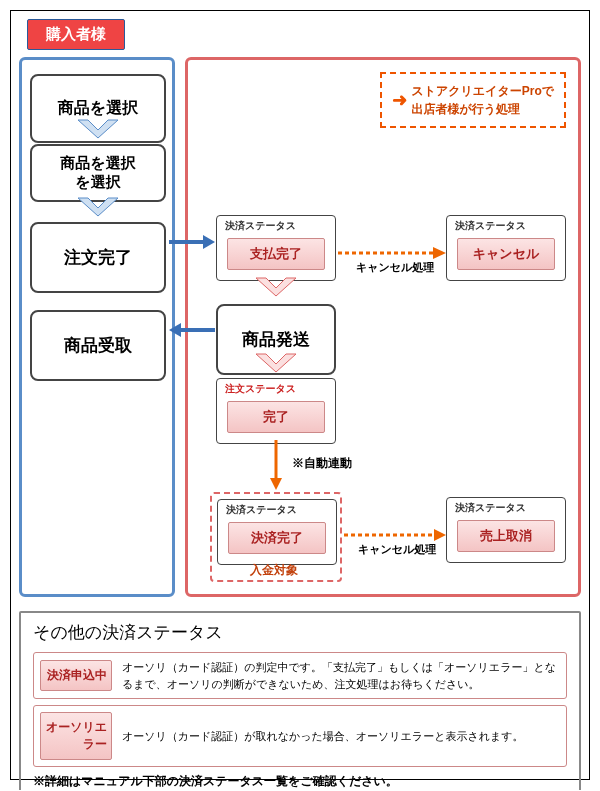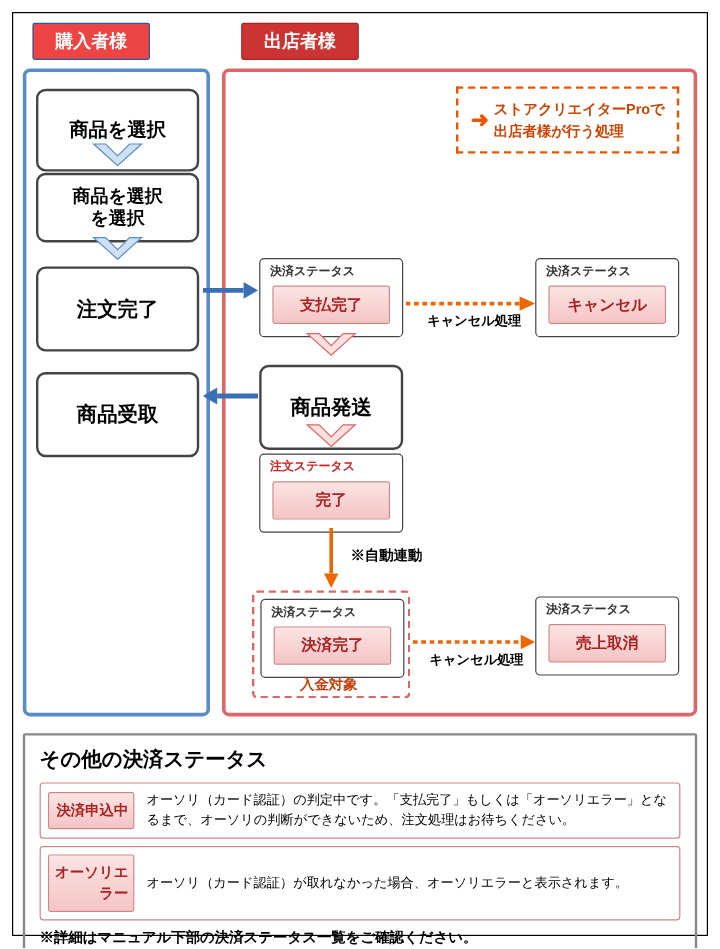--- a/index.html
+++ b/index.html
@@ -13,34 +13,33 @@
   .legend-box { position: absolute; top: 12px; right: 12px; border: 2px dashed #e50; padding: 8px 10px; font-size: 12px; font-weight: bold; color: #c40; line-height: 1.5; }
   .legend-arrow { color: #e50; font-size: 18px; vertical-align: middle; margin-right: 4px; }
   .wbox { border: 2px solid #444; border-radius: 8px; background: #fff; text-align: center; font-weight: bold; padding: 22px 6px; position: absolute; }
   .chev { text-align: center; position: absolute; }
   .chev svg { width: 44px; height: 22px; }
   .status-frame { border: 1.5px solid #444; border-radius: 4px; background: #fff; position: absolute; padding: 22px 10px 10px 10px; width: 120px; }
   .status-label { position: absolute; top: 3px; left: 8px; font-size: 10px; font-weight: bold; color: #333; }
   .status-btn { background: linear-gradient(#fce4e4, #f4c4c4); border: 1px solid #c88; border-radius: 2px; text-align: center; font-weight: bold; color: #a22; padding: 6px 4px; font-size: 13px; }
   .note { position: absolute; font-size: 11px; font-weight: bold; }
   .footer { position: absolute; left: 8px; top: 600px; width: 562px; border: 2px solid #888; border-radius: 2px; padding: 8px 12px 10px; }
-  .footer-title { font-size: 17px; font-weight: bold; margin-bottom: 8px; }
+  .footer-title { font-size: 17px; font-weight: normal; margin-bottom: 8px; }
   .footer-row { display: flex; align-items: center; border: 1px solid #c88; border-radius: 3px; padding: 6px; margin-bottom: 6px; }
   .footer-btn { background: linear-gradient(#fce4e4, #f4c4c4); border: 1px solid #c88; border-radius: 2px; text-align: right; font-weight: bold; color: #a22; padding: 6px 4px; font-size: 12px; width: 72px; flex-shrink: 0; margin-right: 10px; }
   .footer-desc { font-size: 11px; line-height: 1.5; }
   .footer-note { font-size: 12px; font-weight: bold; margin-top: 4px; }
   .harrow { position: absolute; }
 </style>
 </head>
 <body>
 
 <div class="outer">
 
   <div class="col-title buyer-title">購入者様</div>
-  <div class="col-title seller-title">出店者様</div>
 
   <div class="buyer-col">
     <div class="wbox" style="left:8px; top:14px; width:136px; font-size:16px;">商品を選択</div>
     <div class="chev" style="left:54px; top:58px;"><svg viewBox="0 0 44 22">
           <polygon points="2,2 12,2 22,12 32,2 42,2 22,20" fill="#cfe0f2" stroke="#5a8dc8" stroke-width="1"></polygon>
         </svg></div>
     <div class="wbox" style="left:8px; top:84px; width:136px; font-size:15px; white-space:pre-line; padding:8px 4px;">商品を選択
 を選択</div>
     <div class="chev" style="left:54px; top:136px;"><svg viewBox="0 0 44 22">
           <polygon points="2,2 12,2 22,12 32,2 42,2 22,20" fill="#cfe0f2" stroke="#5a8dc8" stroke-width="1"></polygon>

